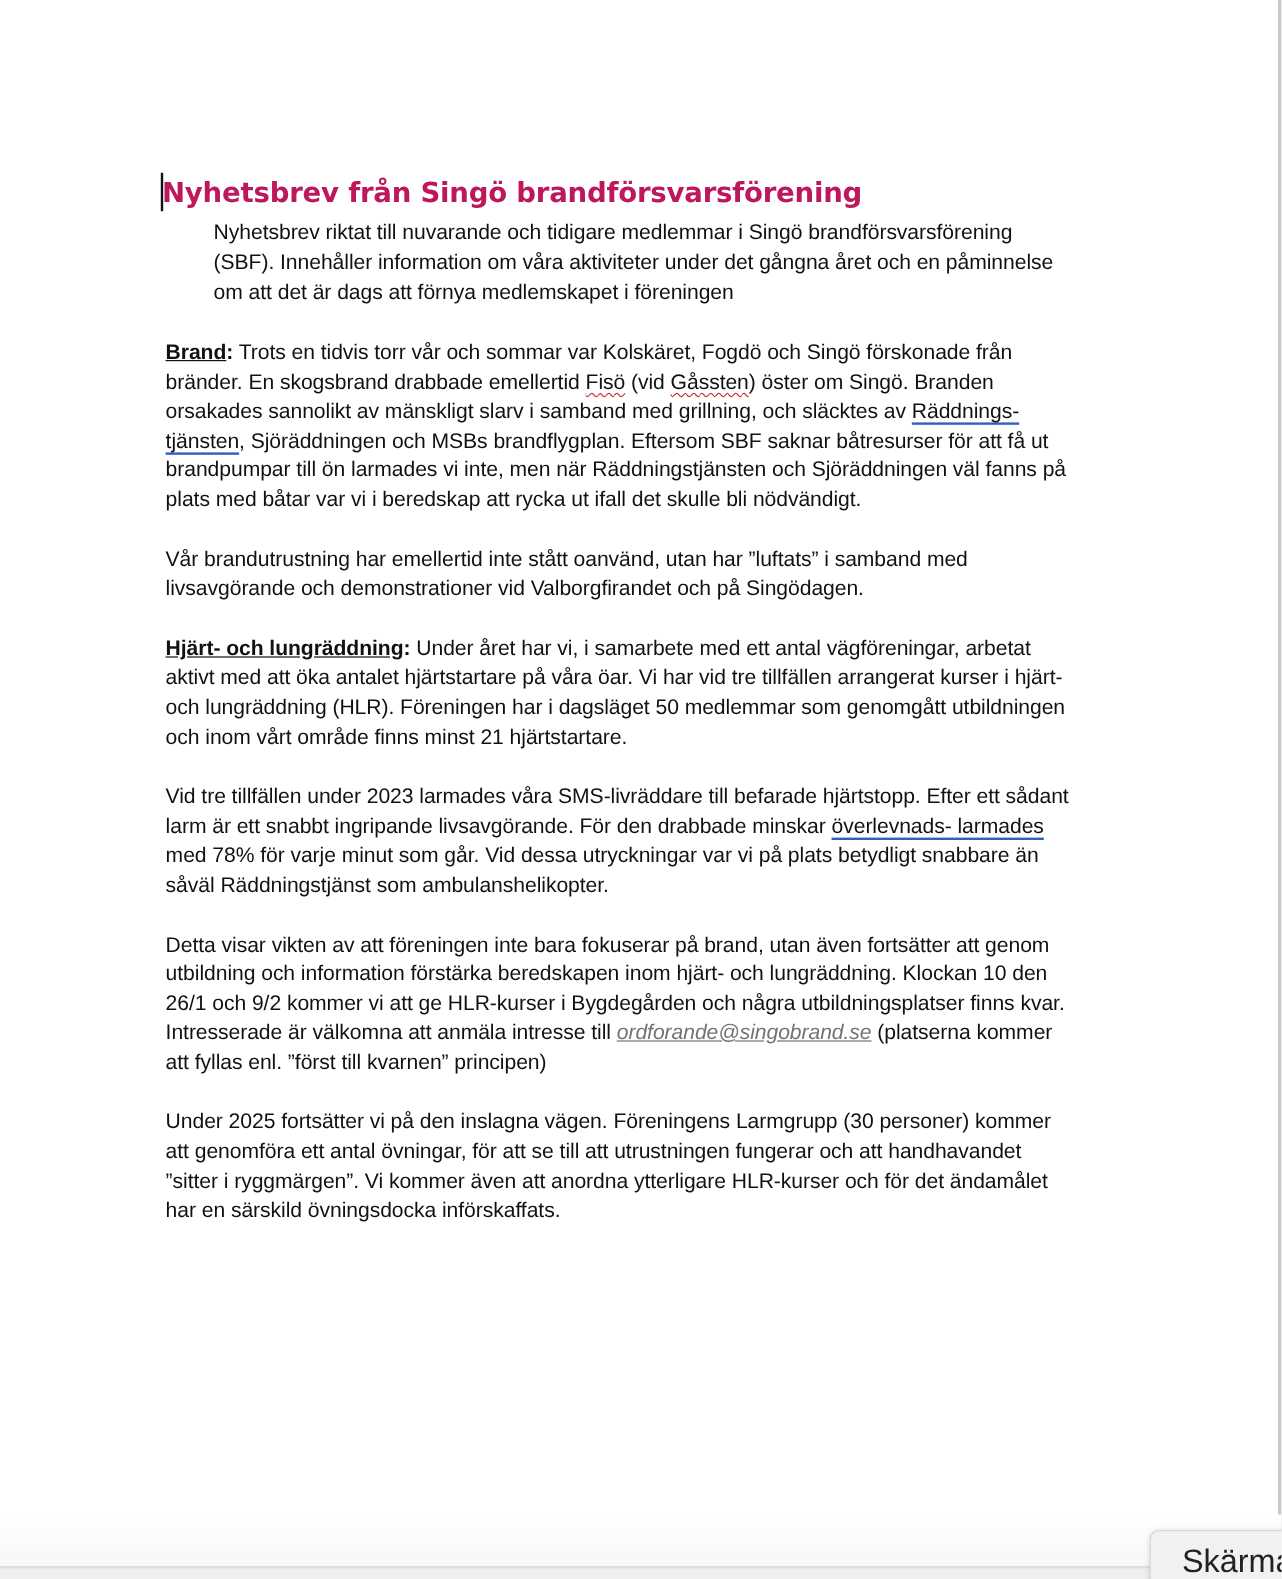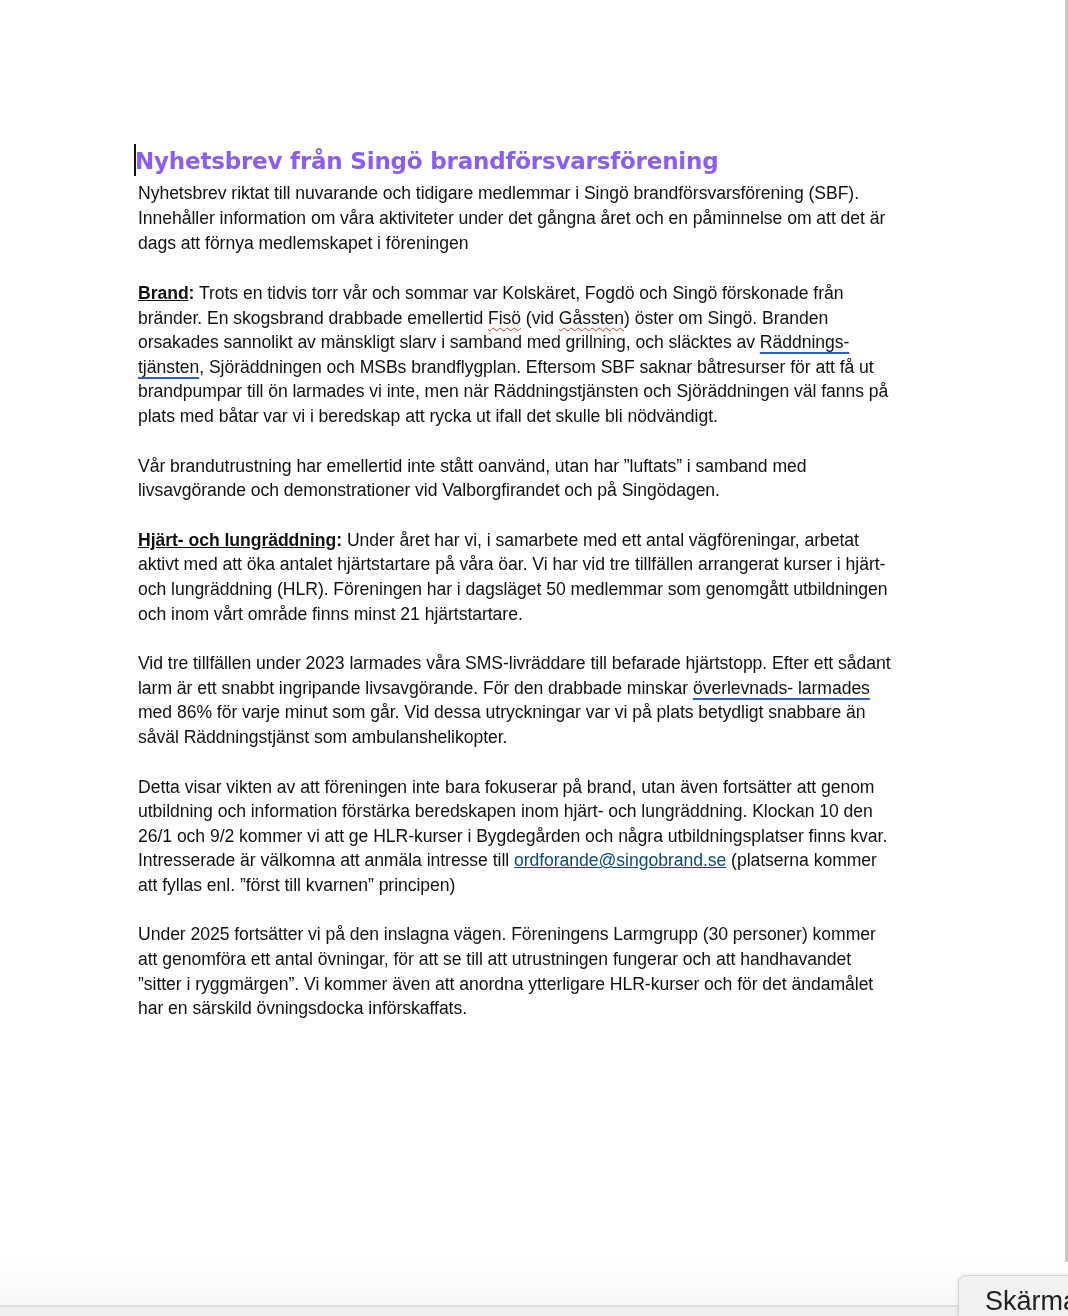--- a/index.html
+++ b/index.html
@@ -24,32 +24,32 @@
   .doc {
     position: absolute; left: 138px; top: 143px; width: 760px;
   }
   .cursor {
     position: absolute; left: 134px; top: 144px; width: 2px; height: 32px; background: #111;
   }
   h1 {
     margin: 0 0 2px -3px;
     font-family: "DejaVu Sans", sans-serif;
     font-weight: bold; font-size: 23px; line-height: 36px; letter-spacing: -0.2px;
-    color: #8b5cf6;
+    color: #be185d;
   }
   p {
     margin: 0 0 25px 0;
     font-size: 17.6px; line-height: 24.6px; letter-spacing: -0.05px;
   }
-  p.intro { line-height: 25px; }
+  p.intro { line-height: 25px; margin-left: 40px; }
   .lead { font-weight: bold; text-decoration: underline; }
   .lead-colon { font-weight: bold; }
   .spell { text-decoration: underline wavy #d2302b; text-decoration-thickness: 1px; text-underline-offset: 3px; }
   .grammar { text-decoration: underline; text-decoration-color: #2f5fc4; text-decoration-thickness: 2px; text-underline-offset: 4px; }
-  a.mail { color: #0c4a6e; text-decoration: underline; }
+  a.mail { color: #737373; text-decoration: underline; font-style: italic; }
   .toast {
     position: absolute; left: 958px; top: 1275px; width: 140px; height: 50px;
     background: #f1f1f1; border: 1px solid #d6d6d6; border-radius: 8px;
     box-shadow: 0 0 4px rgba(0,0,0,0.12);
   }
   .toast span {
     position: absolute; left: 26px; top: 10px; font-size: 27px; color: #222;
     white-space: nowrap;
   }
 </style>
@@ -66,21 +66,21 @@
   <h1>Nyhetsbrev från Singö brandförsvarsförening</h1>
 
   <p class="intro">Nyhetsbrev riktat till nuvarande och tidigare medlemmar i Singö brandförsvarsförening (SBF). Innehåller information om våra aktiviteter under det gångna året och en påminnelse om att det är dags att förnya medlemskapet i föreningen</p>
 
   <p><span class="lead">Brand</span><span class="lead-colon">:</span><span> Trots en tidvis torr vår och sommar var Kolskäret, Fogdö och Singö förskonade från bränder. En skogsbrand drabbade emellertid </span><span class="spell">Fisö</span><span> (vid </span><span class="spell">Gåssten</span><span>) öster om Singö. Branden orsakades sannolikt av mänskligt slarv i samband med grillning, och släcktes av </span><span class="grammar">Räddnings- tjänsten</span><span>, Sjöräddningen och MSBs brandflygplan. Eftersom SBF saknar båtresurser för att få  ut brandpumpar till ön larmades vi inte, men när Räddningstjänsten och Sjöräddningen väl fanns på plats med båtar var vi i beredskap att rycka ut ifall det skulle bli nödvändigt.</span></p>
 
   <p>Vår brandutrustning har emellertid inte stått oanvänd, utan har ”luftats” i samband med livsavgörande och demonstrationer vid Valborgfirandet och på Singödagen.</p>
 
   <p><span class="lead">Hjärt- och lungräddning</span><span class="lead-colon">:</span><span> Under året har vi, i samarbete med ett antal vägföreningar, arbetat aktivt med att öka antalet hjärtstartare på våra öar. Vi har vid tre tillfällen arrangerat kurser i hjärt- och lungräddning (HLR). Föreningen har i dagsläget 50 medlemmar som genomgått utbildningen och inom vårt område finns minst 21 hjärtstartare.</span></p>
 
-  <p><span>Vid tre tillfällen under 2023 larmades våra SMS-livräddare till befarade hjärtstopp. Efter ett sådant larm är ett snabbt ingripande livsavgörande. För den drabbade minskar </span><span class="grammar">överlevnads- larmades</span><span> med 86% för varje minut som går. Vid dessa utryckningar var vi på plats betydligt snabbare än såväl Räddningstjänst som ambulanshelikopter.</span></p>
+  <p><span>Vid tre tillfällen under 2023 larmades våra SMS-livräddare till befarade hjärtstopp. Efter ett sådant larm är ett snabbt ingripande livsavgörande. För den drabbade minskar </span><span class="grammar">överlevnads- larmades</span><span> med 78% för varje minut som går. Vid dessa utryckningar var vi på plats betydligt snabbare än såväl Räddningstjänst som ambulanshelikopter.</span></p>
 
   <p><span>Detta visar vikten av att föreningen inte bara fokuserar på brand, utan även fortsätter att genom utbildning och information förstärka beredskapen inom hjärt- och lungräddning. Klockan 10 den 26/1 och 9/2 kommer vi att ge HLR-kurser i Bygdegården och några utbildningsplatser finns kvar. Intresserade är välkomna att anmäla intresse till </span><a class="mail">ordforande@singobrand.se</a><span> (platserna kommer att fyllas enl. ”först till kvarnen” principen)</span></p>
 
   <p>Under 2025 fortsätter vi på den inslagna vägen. Föreningens Larmgrupp (30 personer) kommer att genomföra ett antal övningar, för att se till att utrustningen fungerar och att handhavandet ”sitter i ryggmärgen”. Vi kommer även att anordna ytterligare HLR-kurser och för det ändamålet har en särskild övningsdocka införskaffats.</p>
 </div>
 
 <div class="toast">
   <span>Skärmavbild</span>
 </div>
 

